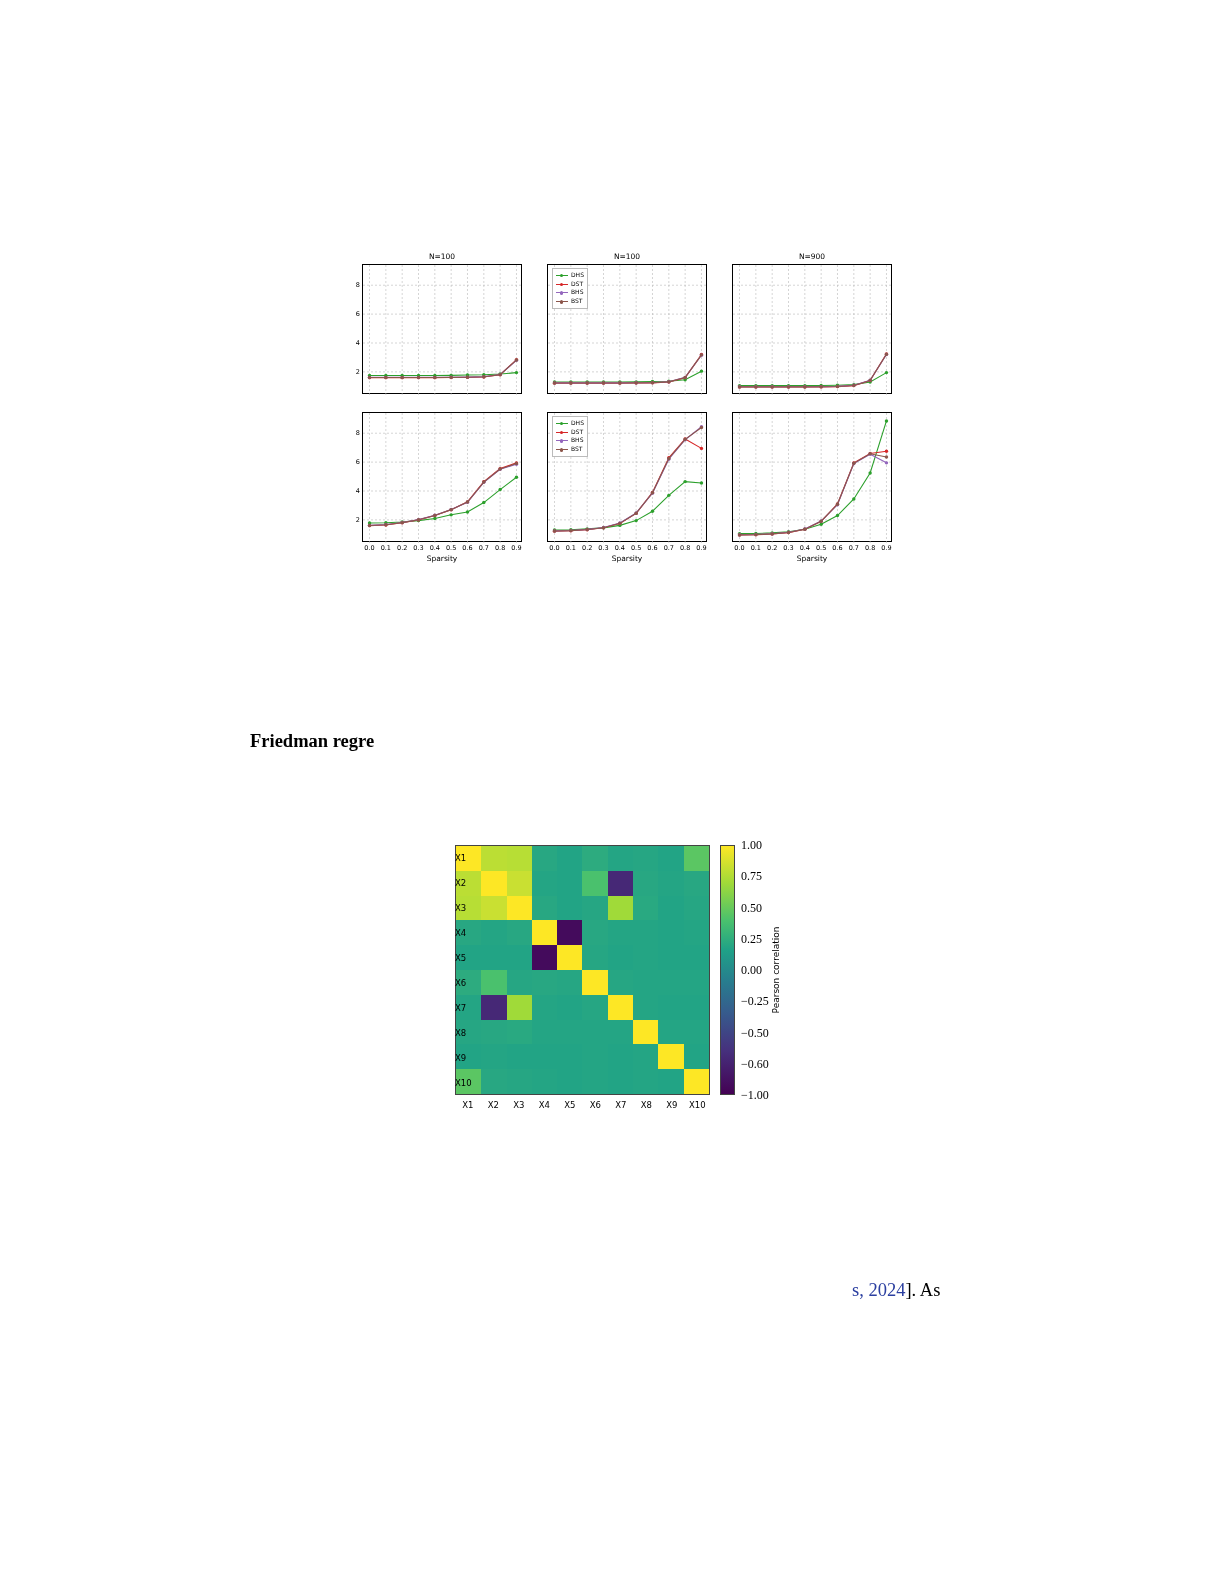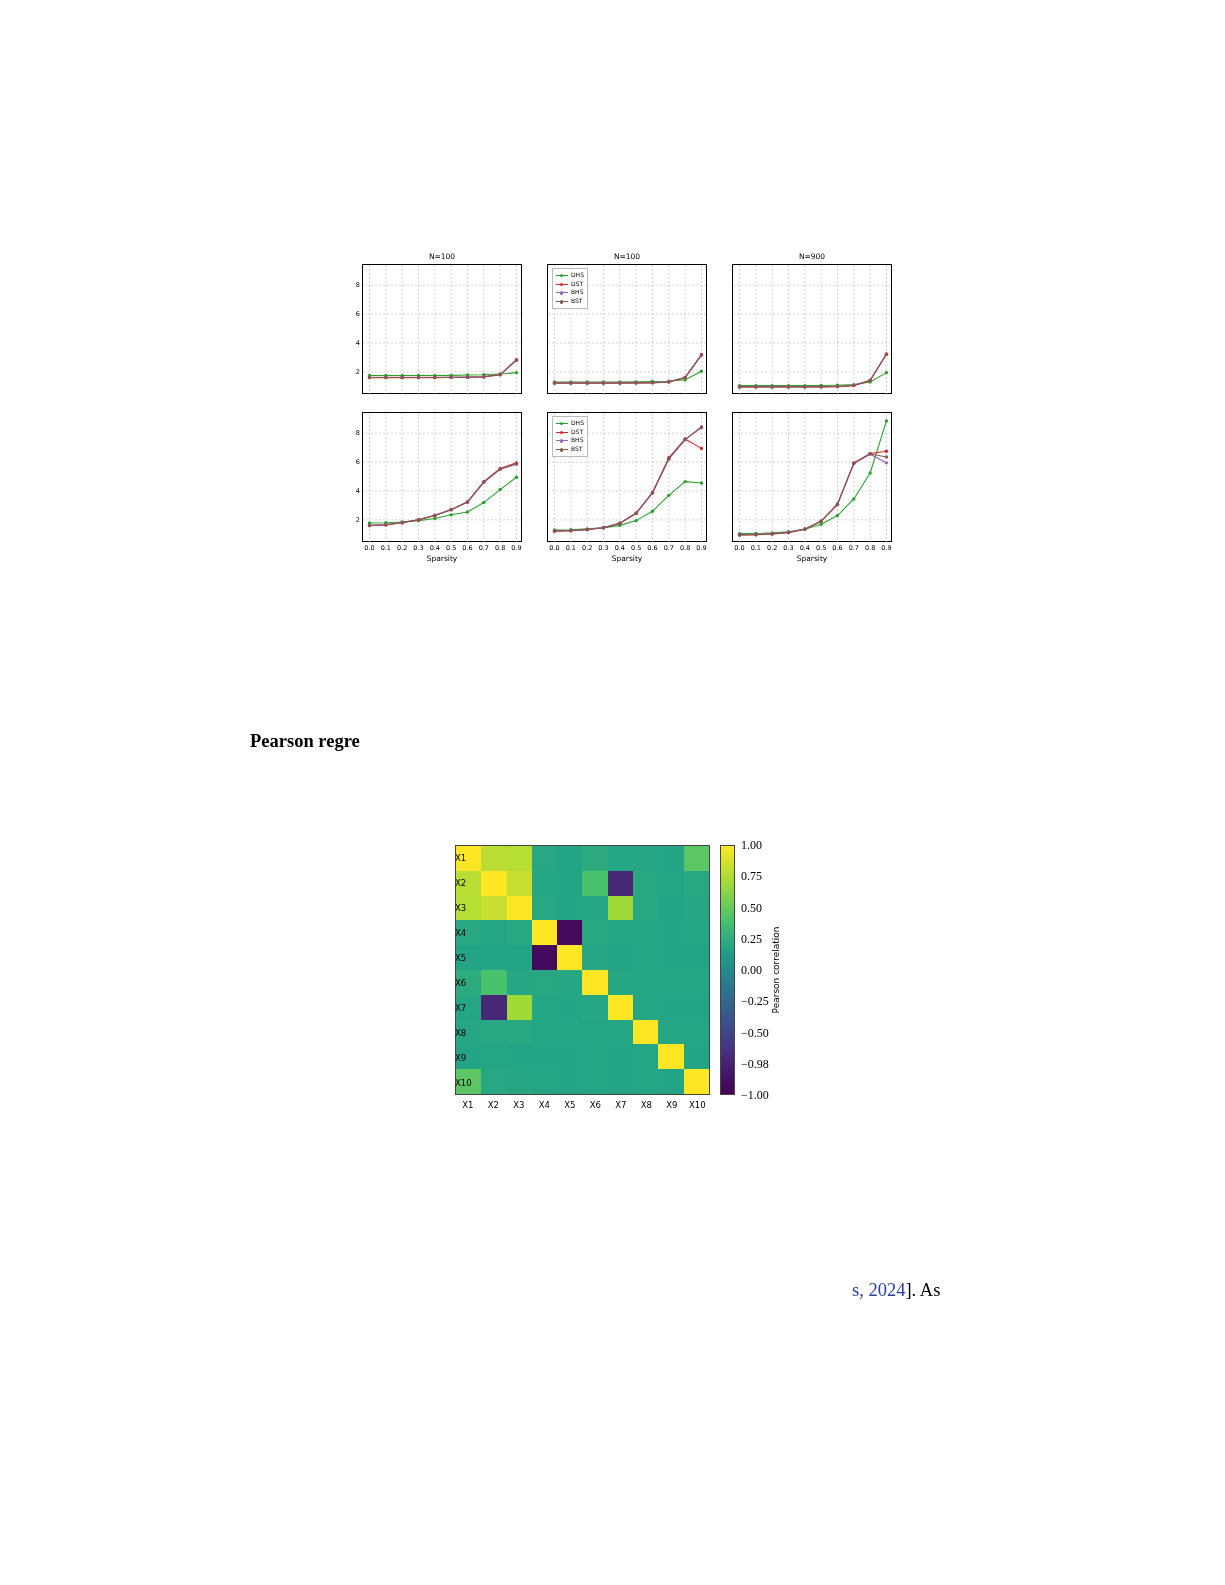--- a/index.html
+++ b/index.html
@@ -651,21 +651,21 @@
           <div class="xtick" style="left: 104.49px;">0.6</div>
           <div class="xtick" style="left: 120.816px;">0.7</div>
           <div class="xtick" style="left: 137.143px;">0.8</div>
           <div class="xtick" style="left: 153.469px;">0.9</div>
           <div class="xaxis-label">Sparsity</div>
         </div>
       </div>
   </div>
 
 
-  <div class="subhead">Pearson regre</div>
+  <div class="subhead">Friedman regre</div>
 
   <div class="heatfig">
     <div class="heat-plot" id="heatplot" style="grid-template-columns: repeat(10, 1fr); grid-template-rows: repeat(10, 1fr);">
         <div class="heat-cell" style="background: rgb(253, 231, 37);"></div>
         <div class="heat-cell" style="background: rgb(187, 222, 52);"></div>
         <div class="heat-cell" style="background: rgb(183, 222, 53);"></div>
         <div class="heat-cell" style="background: rgb(40, 167, 130);"></div>
         <div class="heat-cell" style="background: rgb(34, 164, 133);"></div>
         <div class="heat-cell" style="background: rgb(45, 171, 127);"></div>
         <div class="heat-cell" style="background: rgb(36, 165, 132);"></div>
@@ -786,21 +786,21 @@
         <div class="heat-collab" style="left: 226.25px; top: 250px; position: absolute; margin-top: 10px; transform: translateX(-50%);">X8</div>
         <div class="heat-collab" style="left: 251.75px; top: 250px; position: absolute; margin-top: 10px; transform: translateX(-50%);">X9</div>
         <div class="heat-collab" style="left: 277.25px; top: 250px; position: absolute; margin-top: 10px; transform: translateX(-50%);">X10</div>
         <div class="cbar-tick" style="top: 5px;">1.00</div>
         <div class="cbar-tick" style="top: 36.25px;">0.75</div>
         <div class="cbar-tick" style="top: 67.5px;">0.50</div>
         <div class="cbar-tick" style="top: 98.75px;">0.25</div>
         <div class="cbar-tick" style="top: 130px;">0.00</div>
         <div class="cbar-tick" style="top: 161.25px;">−0.25</div>
         <div class="cbar-tick" style="top: 192.5px;">−0.50</div>
-        <div class="cbar-tick" style="top: 223.75px;">−0.98</div>
+        <div class="cbar-tick" style="top: 223.75px;">−0.60</div>
         <div class="cbar-tick" style="top: 255px;">−1.00</div>
       </div>
   </div>
 
   <div class="trailing">
     <span class="cite">s, 2024</span><span>].  As</span>
   </div>
 
 
 </div>

